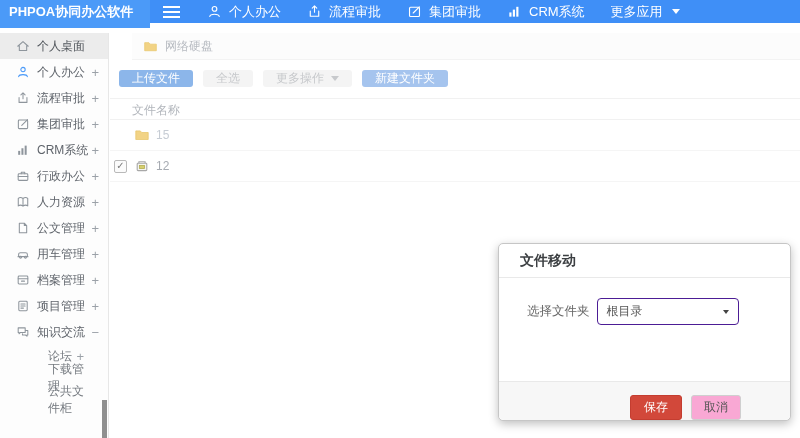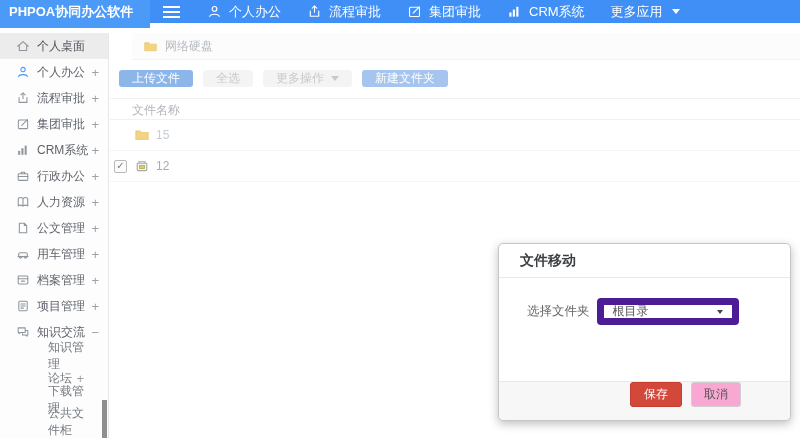--- a/index.html
+++ b/index.html
@@ -59,26 +59,26 @@
   .file-row.dim .file-name { color:#c6ccd4; }
   .file-row.norm .file-name { color:#a6abb2; }
   
   .modal { position:absolute; left:498px; top:243px; width:293px; height:178px; background:#fff;
     border:1px solid #c6c6c6; border-radius:5px; box-shadow:0 3px 10px rgba(0,0,0,0.25);
     display:flex; flex-direction:column; z-index:10; }
   .modal-header { padding:8px 15px 7px 21px; border-bottom:1px solid #e9e9e9;
     font-size:14px; font-weight:bold; color:#3d4043; }
   .modal-body { flex:1; display:flex; align-items:flex-start; padding:20px 14px 0 28px; gap:7px; }
   .modal-body label { font-size:12.5px; color:#666; line-height:27px; }
-  .select { width:142px; height:27px; border:7px solid #4c1d95; border-radius:4px; background:#fff;
+  .select { width:142px; height:27px; border:1px solid #4c1d95; border-radius:4px; background:#fff;
     display:flex; align-items:center; justify-content:space-between; padding:0 9px;
     font-size:12px; color:#555; cursor:pointer; }
   .select .caret-down { border-top-color:#444; border-left-width:3.5px; border-right-width:3.5px; border-top-width:4.5px; }
   .modal-footer { height:39px; border-top:1px solid #e9e9e9; background:#f7f7f7;
-    border-radius:0 0 5px 5px; display:flex; align-items:flex-start; justify-content:flex-end;
+    border-radius:0 0 5px 5px; display:flex; align-items:flex-end; justify-content:flex-end;
     padding-right:49px; gap:9px; }
   .btn-save { background:#d2483a; color:#fff; border:1px solid #c43d30; border-radius:3px;
     height:25px; padding:0 13px; font-size:12px; font-family:inherit; cursor:pointer; }
   .btn-cancel { background:#f9a8d4; color:#555; border:1px solid #cfcfcf; border-radius:3px;
     height:25px; padding:0 12px; font-size:12px; font-family:inherit; cursor:pointer; }
 </style>
 </head>
 <body>
 
 <div class="topbar">
@@ -242,23 +242,20 @@
         <span class="expand">+</span>
       </div>
       <div class="side-item">
         <span class="icon">
           <svg viewBox="0 0 16 16" fill="none" stroke="currentColor" stroke-width="1.2" stroke-linecap="round" stroke-linejoin="round">
             <path d="M2.5 3.3h8v5.2H5.2L3.5 10V8.5h-1zM10.9 6.3h2.6v5.1h-1v1.4l-1.7-1.4H7.4V9.9"></path>
           </svg>
         </span>
         <span>知识交流</span>
         <span class="expand">−</span>
-      </div>
-      <div class="side-sub">
-        <span>知识管理</span>
       </div>
       <div class="side-sub">
         <span>论坛</span>
         <span class="expand">+</span>
       </div>
       <div class="side-sub">
         <span>下载管理</span>
       </div>
       <div class="side-sub">
         <span>公共文件柜</span>

